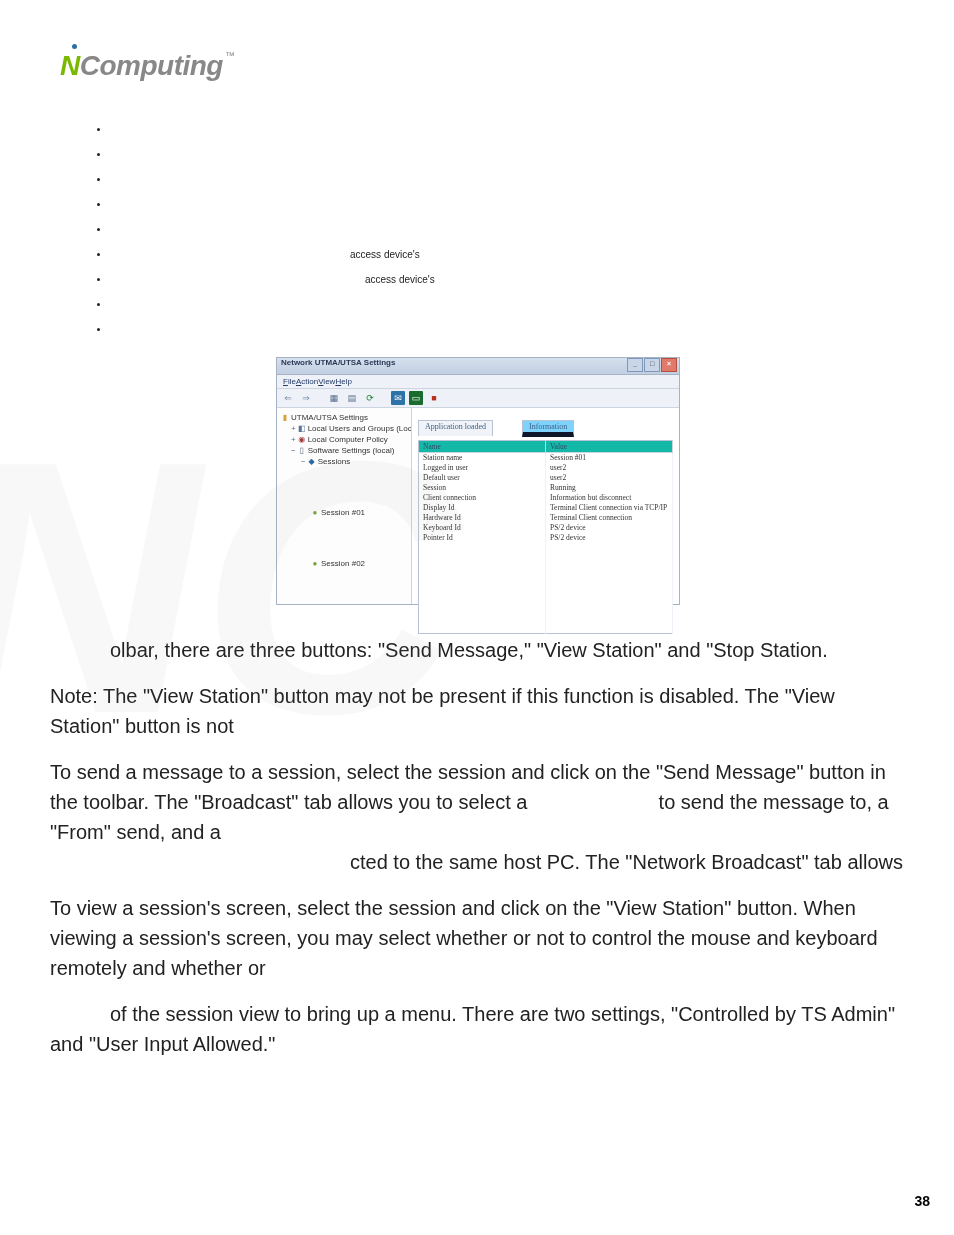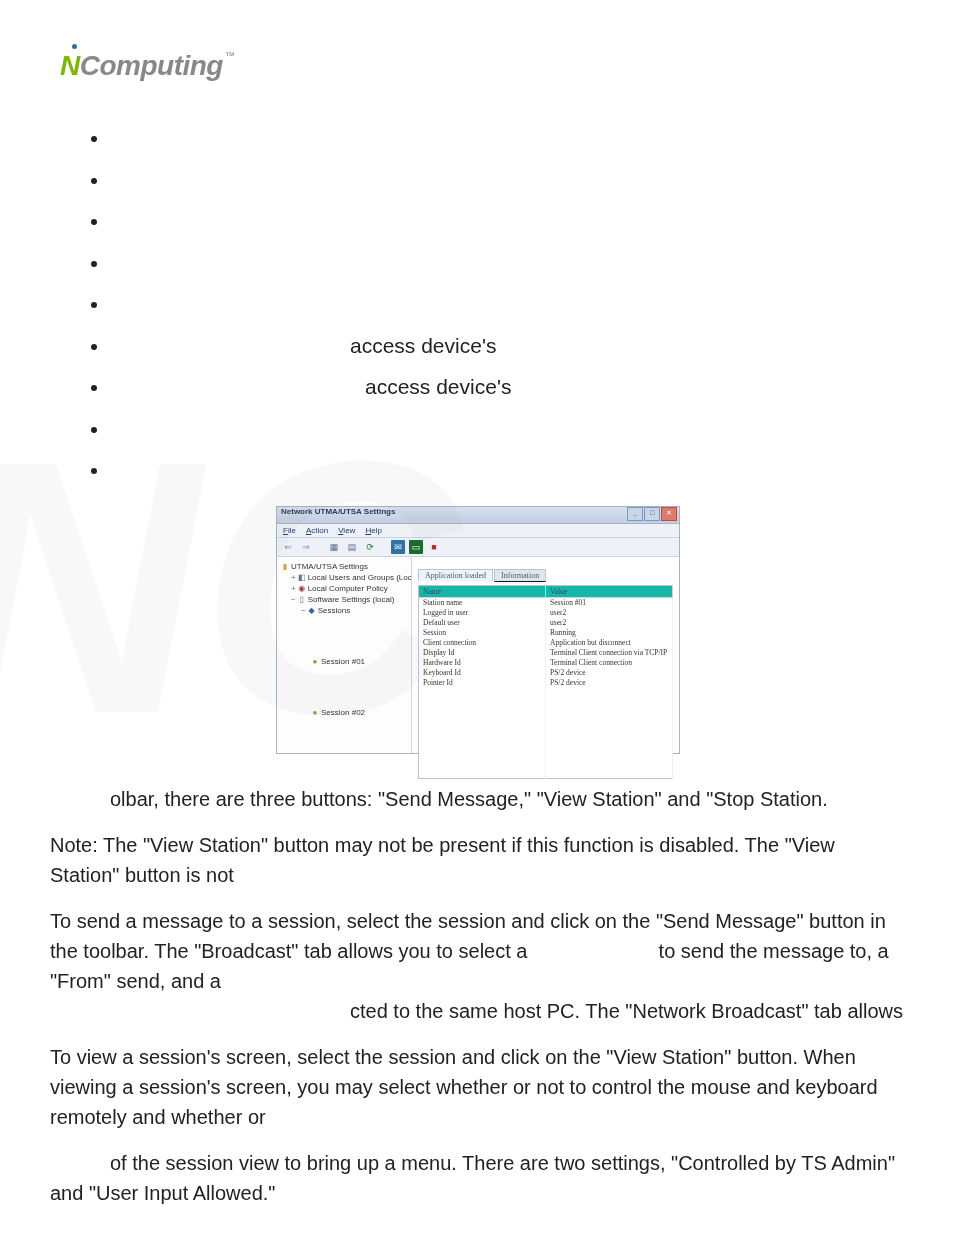--- a/index.html
+++ b/index.html
@@ -48,21 +48,21 @@
     font-weight: normal;
     margin-left: 2px;
   }
   
   ul.feature-list {
     list-style: disc;
     margin: 0 0 20px 60px;
     padding: 0;
   }
   ul.feature-list li {
-    font-size: 21px;
+    font-size: 10px;
     line-height: 1.5;
     margin-bottom: 10px;
     color: #222;
   }
   
   .body-text p {
     font-size: 20px;
     line-height: 1.5;
     margin: 0 0 16px 0;
   }
@@ -94,21 +94,21 @@
   .shot-title .ctrls { display:flex; gap:1px; }
   .shot-title .wbtn {
     width:14px; height:12px;
     background:#c9d6e8;
     border:1px solid #7f97b8;
     font-size:7px; line-height:10px; text-align:center;
     color:#334; 
   }
   .shot-title .wbtn.close { background:#e07a6a; color:#fff; border-color:#b74e3e; }
   .shot-menu {
-    display:flex; gap:10px;
+    display:flex; 
     padding: 2px 6px;
     background:#eef2f8;
     border-bottom:1px solid #ccd4e0;
     color:#223a66;
   }
   .shot-menu span u { text-decoration: underline; }
   .shot-toolbar {
     display:flex; align-items:center; gap:4px;
     height:18px;
     padding:0 4px;
@@ -161,25 +161,26 @@
   }
   .shot-tabs { display:flex; gap:1px; margin-bottom:4px; }
   .shot-tabs .tab {
     padding:1px 6px;
     border:1px solid #b8c4d6;
     background:#f0f3f8;
     border-bottom:none;
     color:#406088;
   }
   .shot-tabs .tab.active {
-    background:#e5e5e5;
-    border-bottom:1px solid #0f172a;
+    background:#7dd3fc;
+    border-bottom:5px solid #0f172a;
     margin-bottom:-1px;
     position:relative;
     z-index:1;
+    margin-left:28px;
   }
   .info-table {
     width:100%;
     border:1px solid #b8c4d6;
     border-collapse:collapse;
     background:#fff;
     font-size:7.5px;
   }
   .info-table th {
     text-align:left;
@@ -314,21 +315,21 @@
             <tr>
                   <td>Default user</td>
                   <td>user2</td>
                 </tr>
             <tr>
                   <td>Session</td>
                   <td>Running</td>
                 </tr>
             <tr>
                   <td>Client connection</td>
-                  <td>Application but disconnect</td>
+                  <td>Information but disconnect</td>
                 </tr>
             <tr>
                   <td>Display Id</td>
                   <td>Terminal Client connection via TCP/IP</td>
                 </tr>
             <tr>
                   <td>Hardware Id</td>
                   <td>Terminal Client connection</td>
                 </tr>
             <tr>

